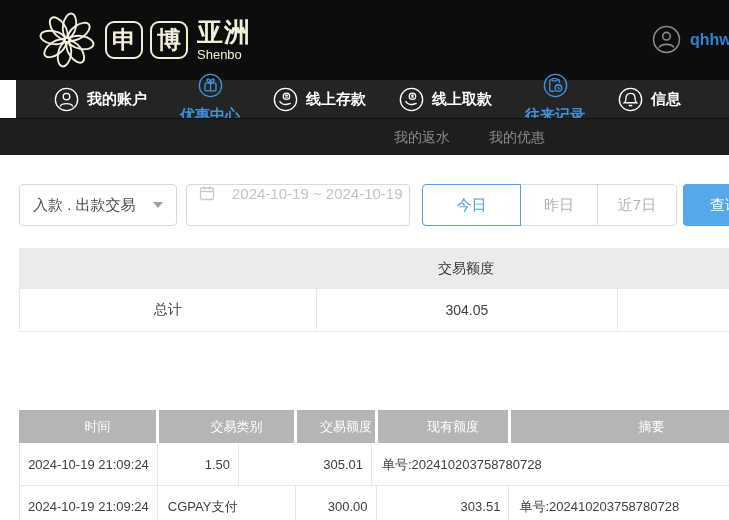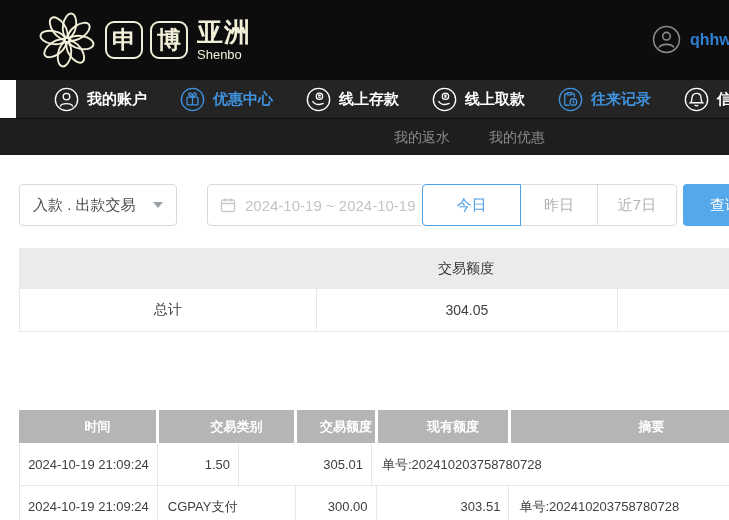--- a/index.html
+++ b/index.html
@@ -18,38 +18,38 @@
   .brand .latin{font-size:13px;margin-top:3px;color:#f2efd9;}
   .userbox{position:absolute;left:652px;top:25px;display:flex;align-items:center;gap:9px;}
   .userbox .avatar{width:29px;height:29px;color:#8a8a8a;}
   .userbox .uname{font-size:16px;font-weight:700;color:#2e80d2;white-space:nowrap;}
 
   
   .mainnav{position:absolute;left:16px;top:80px;width:729px;height:38px;background:#242424;
       display:flex;align-items:center;padding-left:38px;gap:33px;box-sizing:border-box;}
   .navitem{display:flex;align-items:center;gap:8px;color:#fff;font-size:15px;font-weight:600;
       white-space:nowrap;cursor:pointer;}
-  .navitem.active{color:#3f92de;}
+  .navitem.active{color:#3f92de;flex-direction:column;}
   .navitem svg{width:25px;height:25px;flex:none;}
 
   
   .subnav{position:absolute;left:0;top:118px;width:729px;height:37px;background:#1e1e1e;border-top:1px solid #111;box-sizing:border-box;}
   .subitem{position:absolute;top:10px;font-size:14px;color:#8a8a8a;cursor:pointer;white-space:nowrap;}
   .subitem.s0{left:394px;}
   .subitem.s1{left:489px;}
 
   
   .ctl{position:absolute;top:184px;height:42px;box-sizing:border-box;background:#fff;}
   .select{left:19px;width:158px;border:1px solid #d9d9d9;border-radius:4px;
       display:flex;align-items:center;justify-content:space-between;padding:0 13px;cursor:pointer;}
   .select .val{font-size:15px;color:#4a4a4a;}
   .caret{width:0;height:0;border-left:5px solid transparent;border-right:5px solid transparent;
       border-top:6px solid #9aa0a6;}
   .daterange{left:186px;width:224px;border:1px solid #d9d9d9;border-radius:4px;
-      display:flex;align-items:center;gap:9px;padding:0 12px;cursor:pointer;margin-left:21px;}
+      display:flex;gap:17px;padding:0 12px;cursor:pointer;}
   .daterange svg{width:16px;height:16px;flex:none;}
   .daterange .val{font-size:15px;color:#c3c3c3;white-space:nowrap;}
   .seg{left:422px;display:flex;}
   .seg button{height:42px;background:#fff;border:1px solid #dcdcdc;color:#b3b3b3;font-size:15px;
       margin-left:-1px;cursor:pointer;padding:0;font-family:inherit;}
   .seg button.b0{width:99px;margin-left:0;border-radius:4px 0 0 4px;}
   .seg button.b1{width:78px;}
   .seg button.b2{width:80px;border-radius:0 4px 4px 0;}
   .seg button.on{border:1px solid #4da0e6;color:#4a9fe6;position:relative;z-index:2;}
   .searchbtn{left:683px;width:84px;background:#55a8ea;border:none;border-radius:4px;color:#fff;
@@ -62,21 +62,21 @@
       font-size:14px;color:#333;}
   .sumrow{display:flex;height:43px;border-left:1px solid #e8e8e8;border-bottom:1px solid #e8e8e8;box-sizing:border-box;}
   .sumrow .c{display:flex;align-items:center;justify-content:center;font-size:14px;color:#404040;box-sizing:border-box;}
   .sumrow .c1{width:296px;}
   .sumrow .c2{width:302px;border-left:1px solid #e8e8e8;}
   .sumrow .c3{width:155px;border-left:1px solid #e8e8e8;}
 
   
   .txtable{position:absolute;left:19px;top:410px;width:753px;}
   .txhead{display:flex;height:33px;margin-bottom:1px;}
-  .txhead .h{background:#b5b5b5;color:#fff;font-size:13px;font-weight:700;
+  .txhead .h{background:#b5b5b5;color:#fff;font-size:13px;font-weight:400;
       display:flex;align-items:center;justify-content:center;box-sizing:border-box;padding-left:20px;}
   .txhead .h+.h{border-left:3px solid #fff;}
   .w-time{width:137px;}.w-type{width:138px;}.w-amt{width:81px;}.w-bal{width:133px;}.w-sum{width:264px;}
   .txrow{display:flex;min-height:42px;border-left:1px solid #e6e6e6;border-bottom:1px solid #e6e6e6;box-sizing:border-box;}
   .txrow .c{display:flex;align-items:center;font-size:13px;color:#404040;box-sizing:border-box;}
   .txrow .c+.c{border-left:1px solid #e6e6e6;}
   .c-time{justify-content:center;}
   .c-type{padding-left:10px;white-space:pre-line;line-height:17px;}
   .c-amt{justify-content:flex-end;padding-right:8px;}
   .c-bal{justify-content:flex-end;padding-right:8px;}

